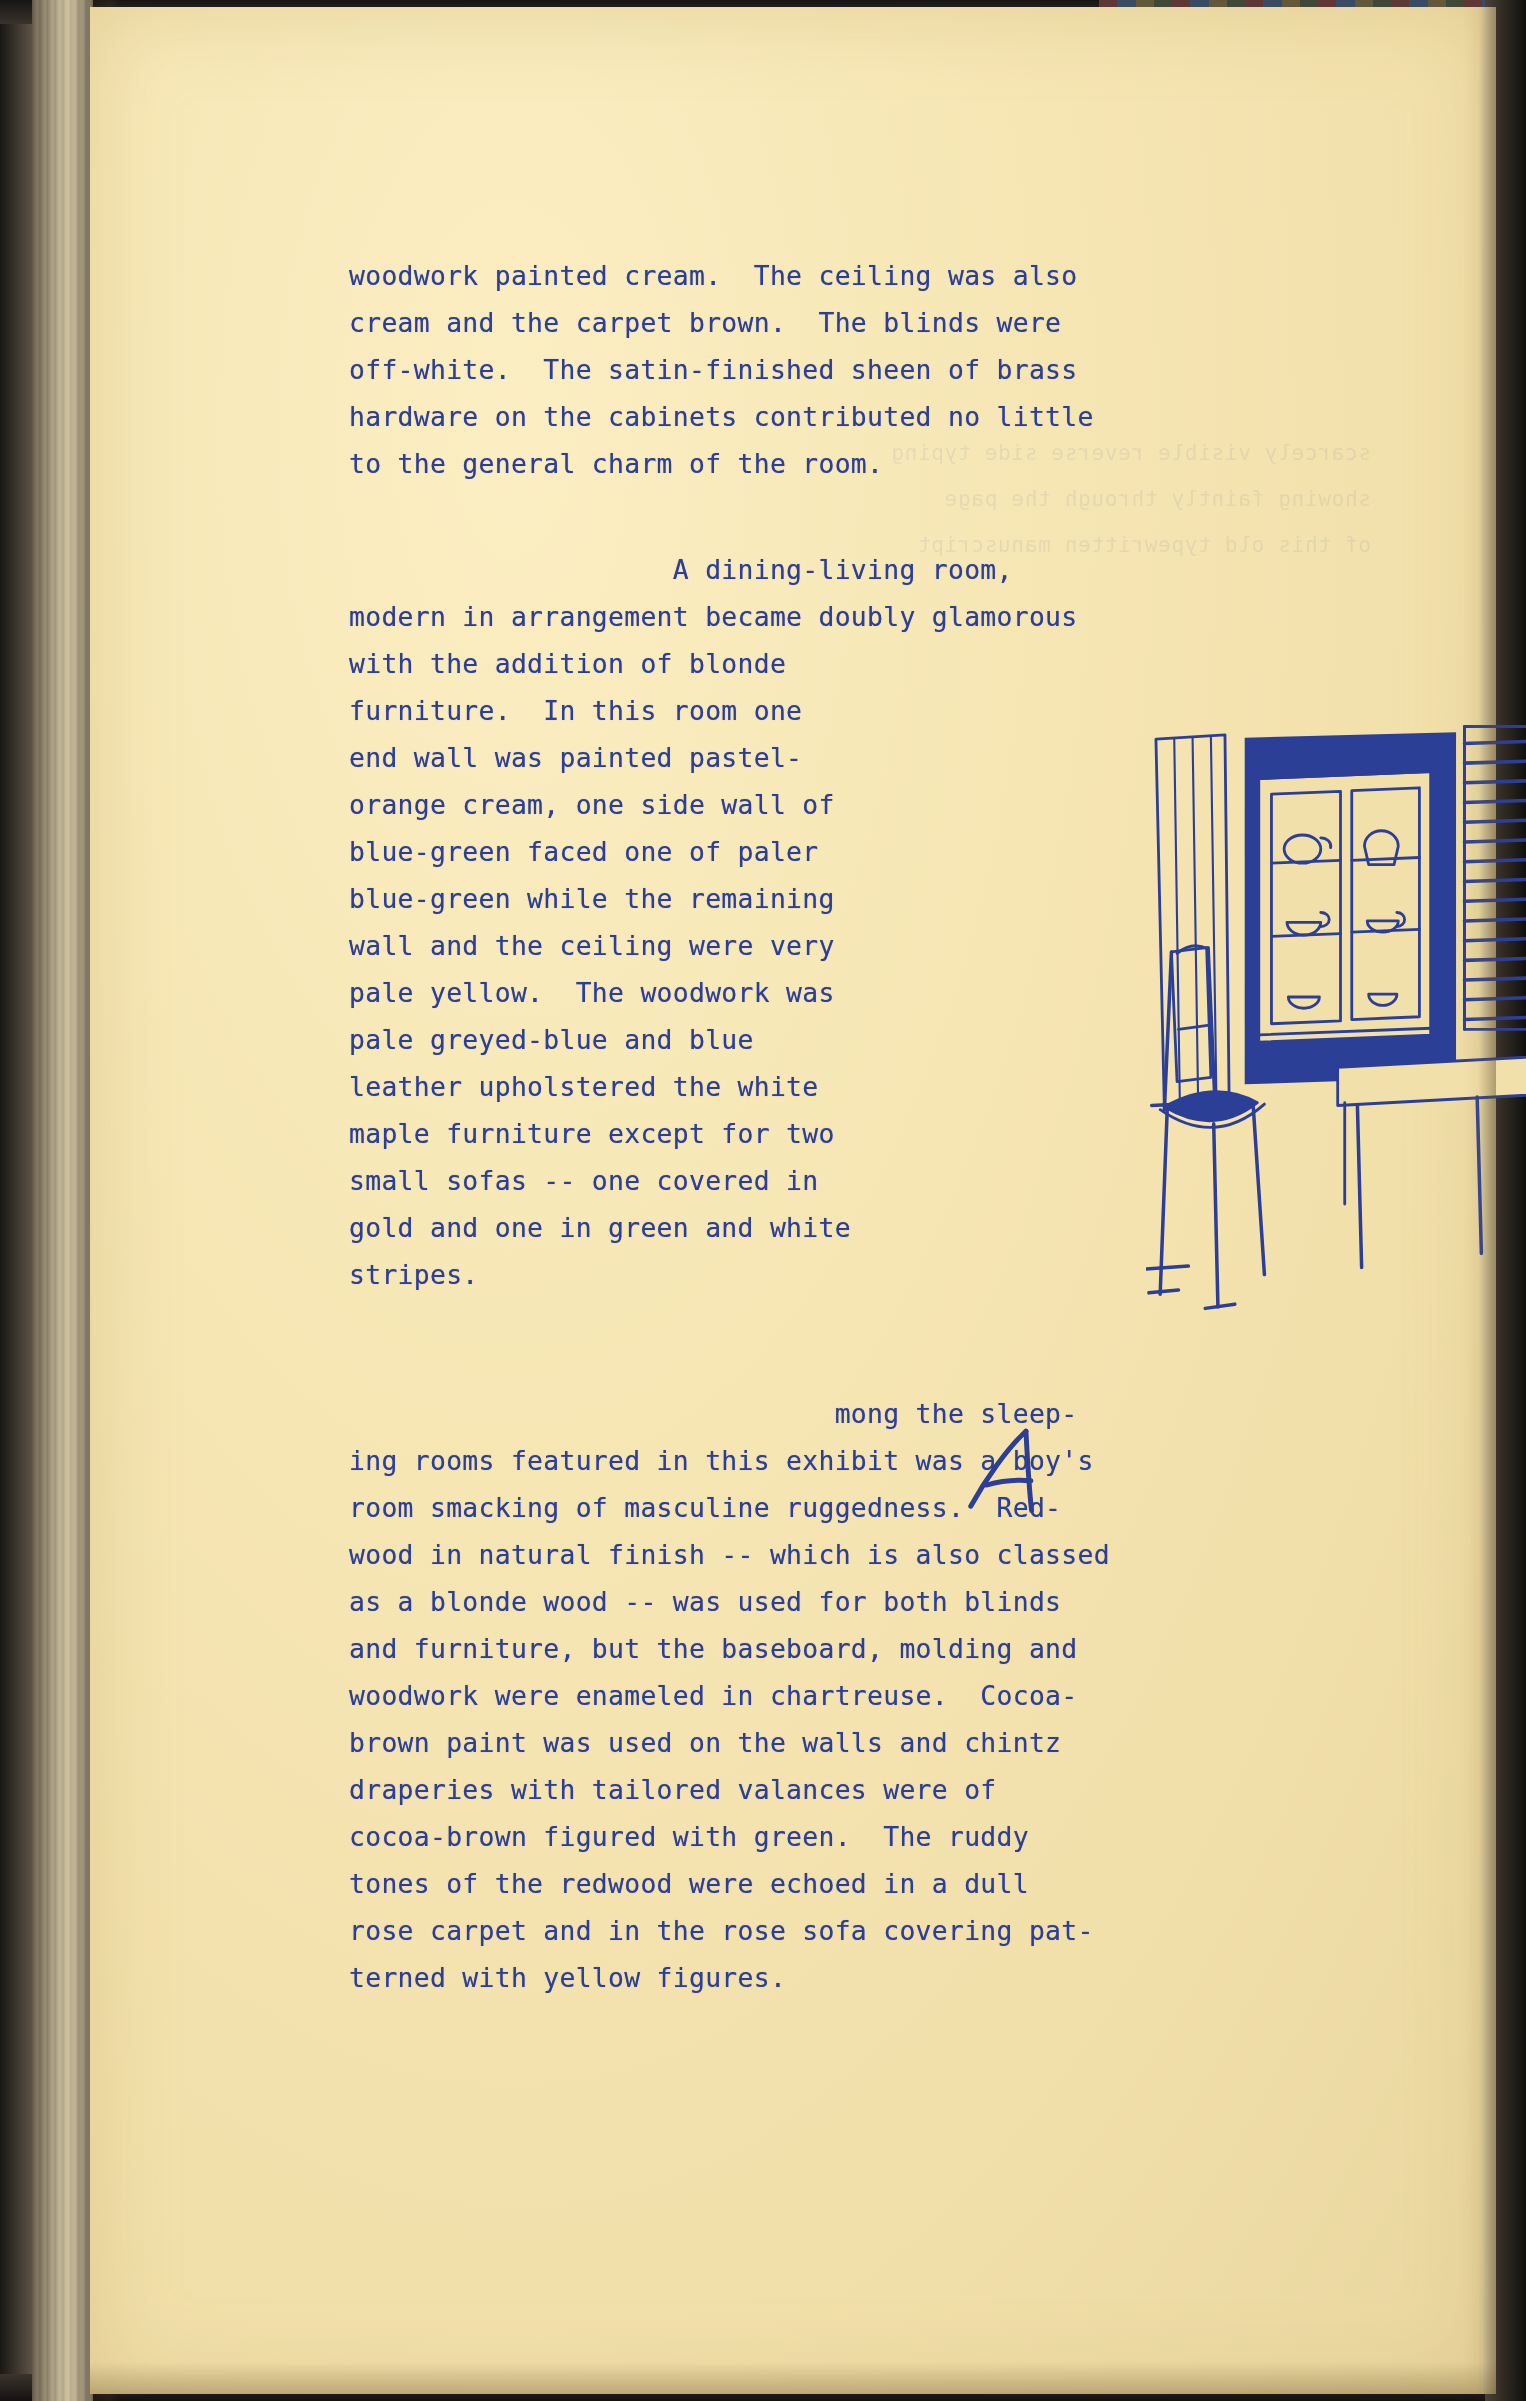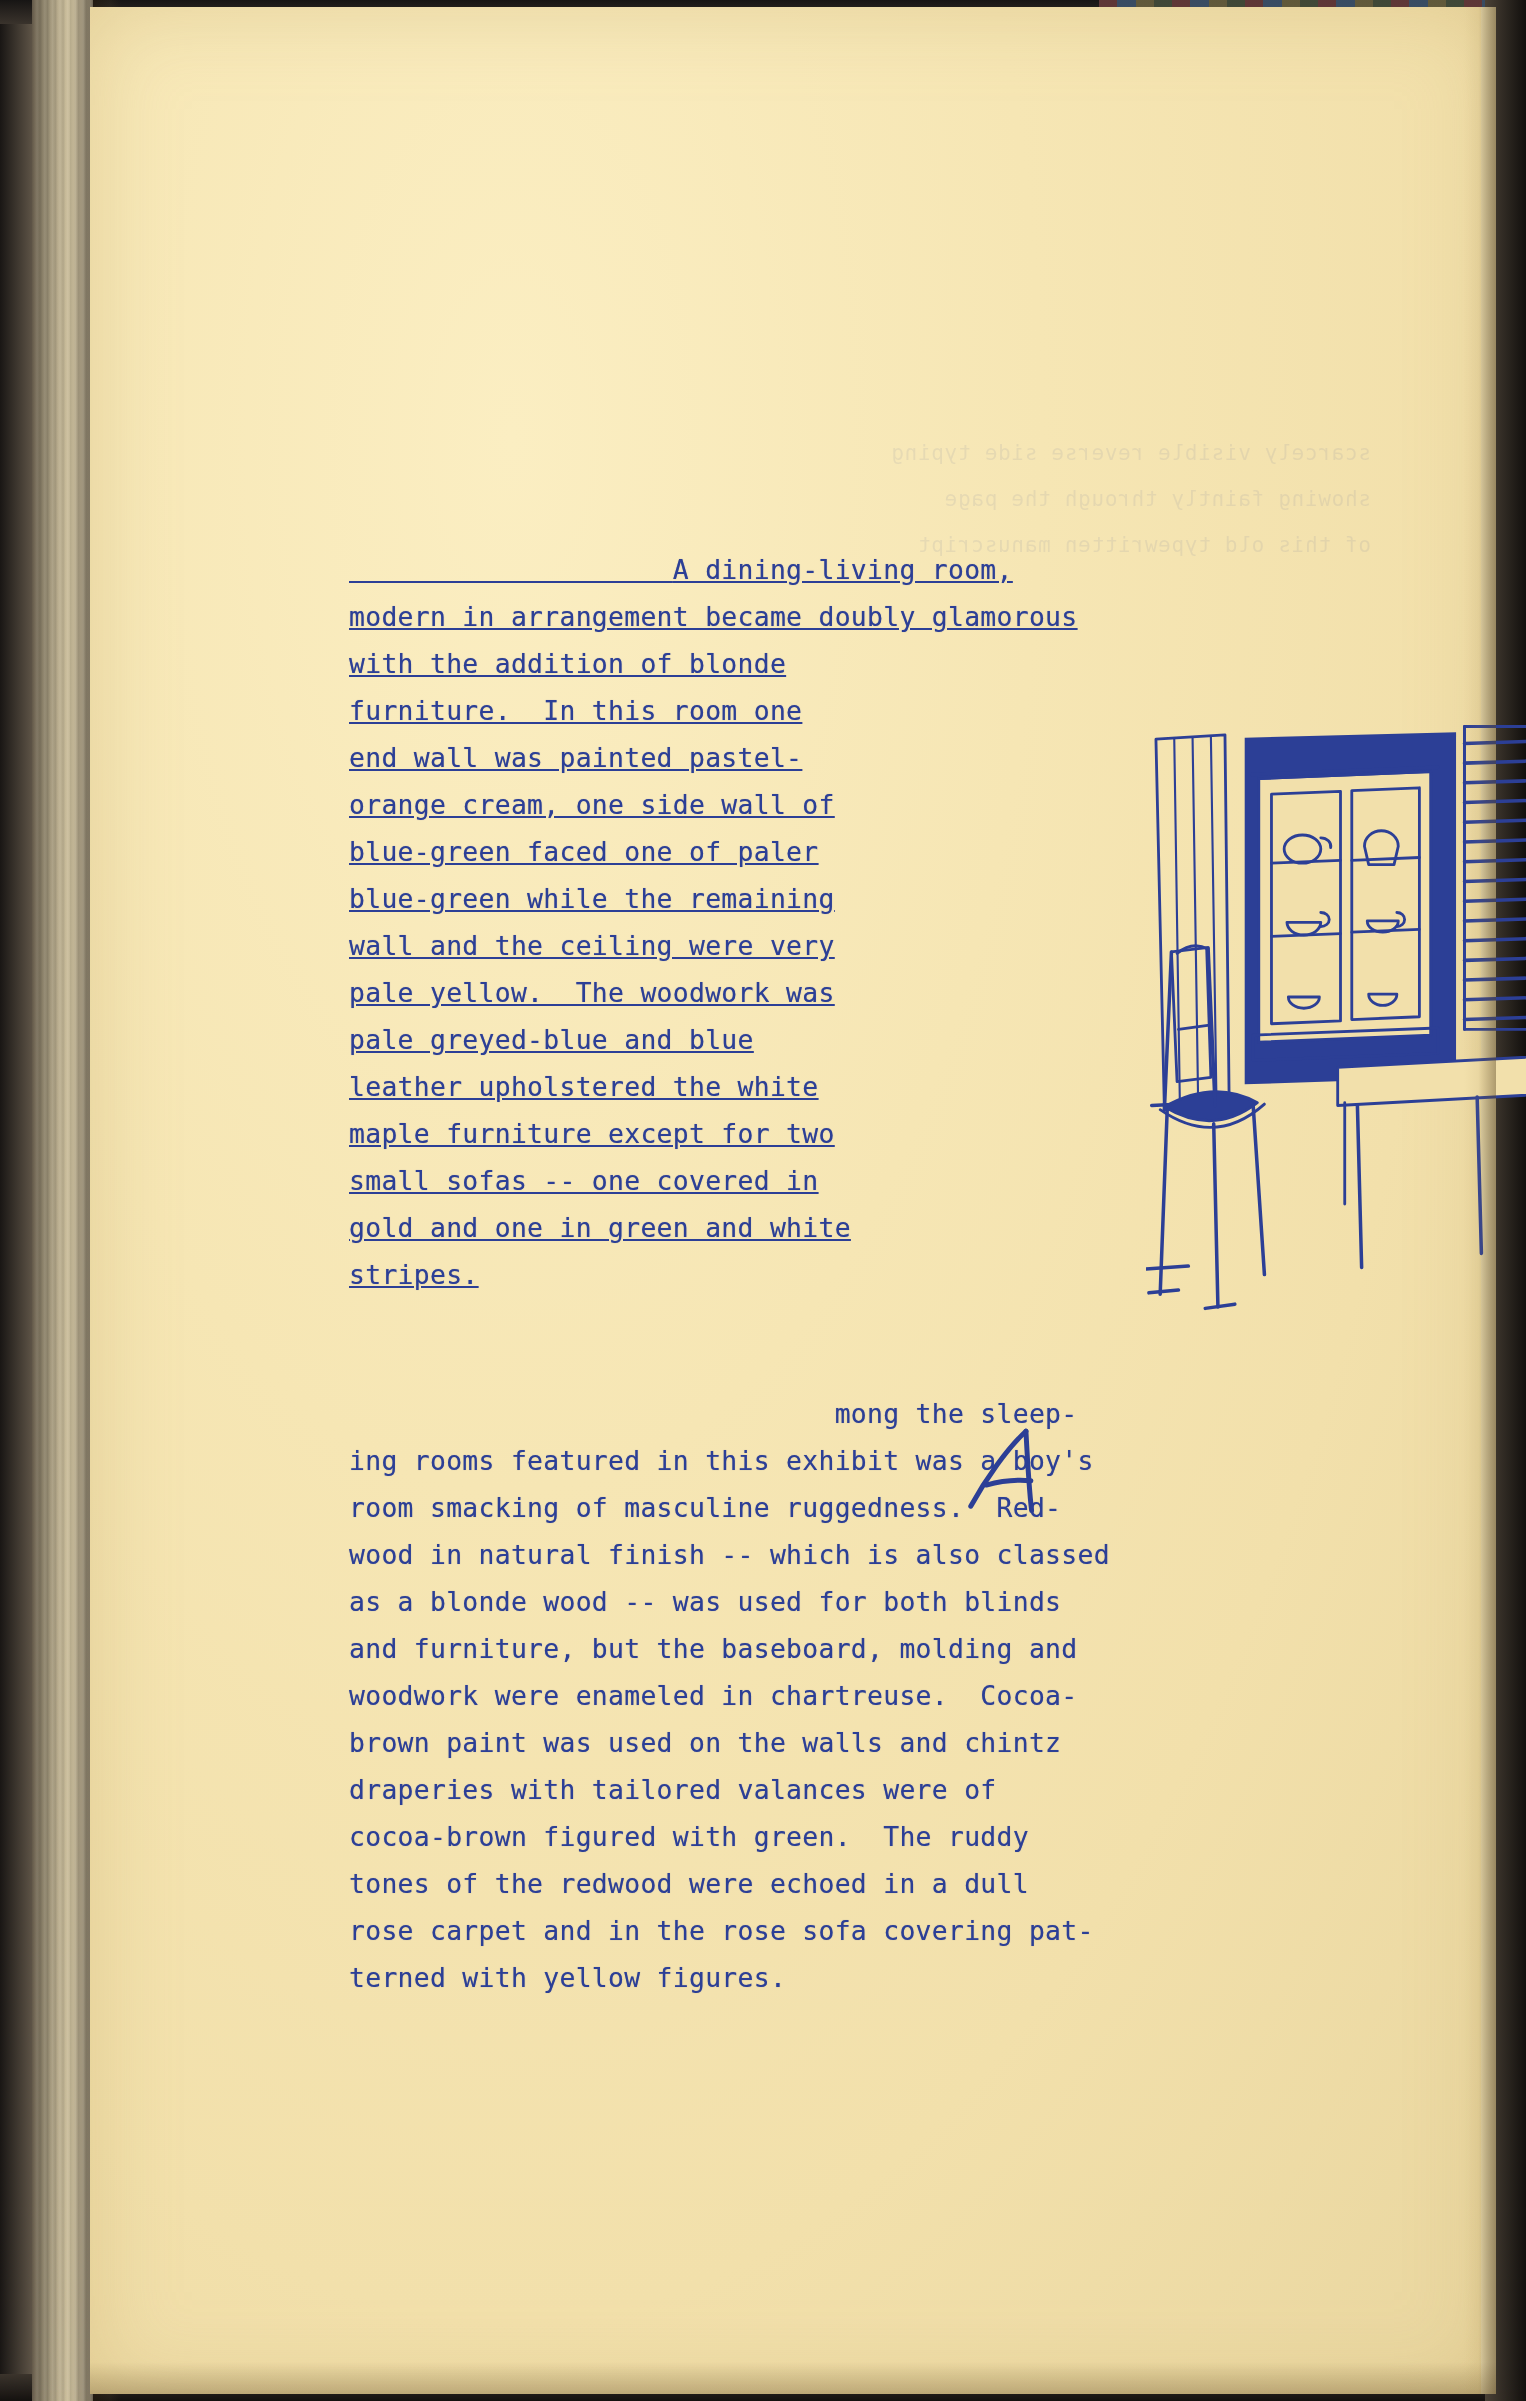--- a/index.html
+++ b/index.html
@@ -136,21 +136,21 @@
     left: 259px;
     width: 1127px;
     color: #2c3f96;
     font-size: 26.4px;
     line-height: 47px;
     letter-spacing: 0.3px;
     white-space: pre-wrap;
     text-shadow: 0 0 0.8px rgba(44,63,150,.55);
   }
   #para1 { top: 245px; }
-  #para2 { top: 539px; width: 746px; text-decoration: underline; }
+  #para2 { top: 539px; width: 746px; }
   #para3 { top: 1383px; width: 1127px; }
 
   .dropcap-line {
     position: absolute;
     left: 259px; top: 1454px;
     width: 1127px;
     height: 49px;
   }
   .dropcap {
     position: absolute;
@@ -181,20 +181,25 @@
   <div class="gutter-shadow"></div>
 
   <div class="page">
 
     <div class="next-leaf"></div>
 
     <div class="showthrough">scarcely visible reverse side typing
 showing faintly through the page
 of this old typewritten manuscript</div>
 
+    <div class="body-text" id="para1">woodwork painted cream.  The ceiling was also
+cream and the carpet brown.  The blinds were
+off-white.  The satin-finished sheen of brass
+hardware on the cabinets contributed no little
+to the general charm of the room.</div>
 
     <div class="body-text" id="para2">                    A dining-living room,
 modern in arrangement became doubly glamorous
 with the addition of blonde
 furniture.  In this room one
 end wall was painted pastel-
 orange cream, one side wall of
 blue-green faced one of paler
 blue-green while the remaining
 wall and the ceiling were very

